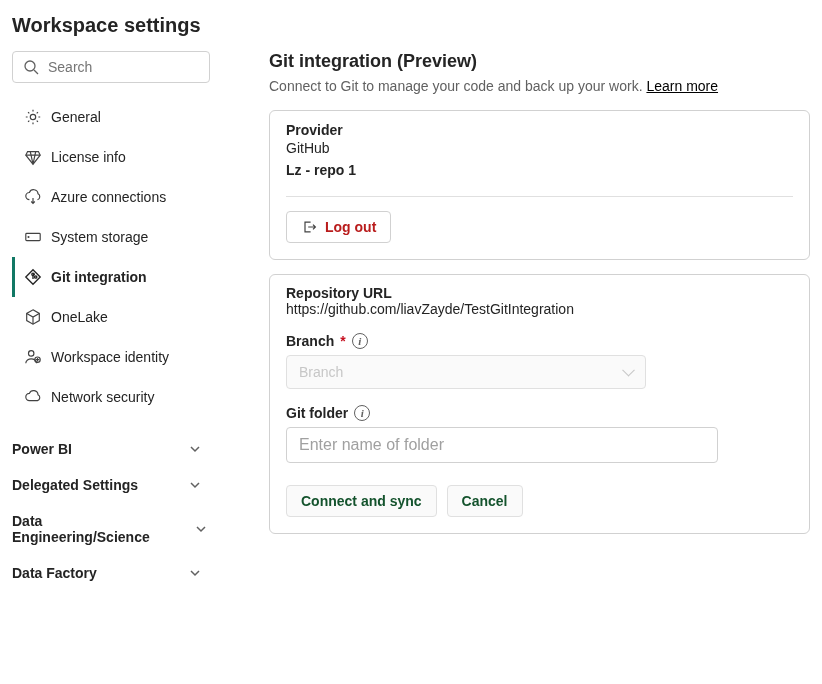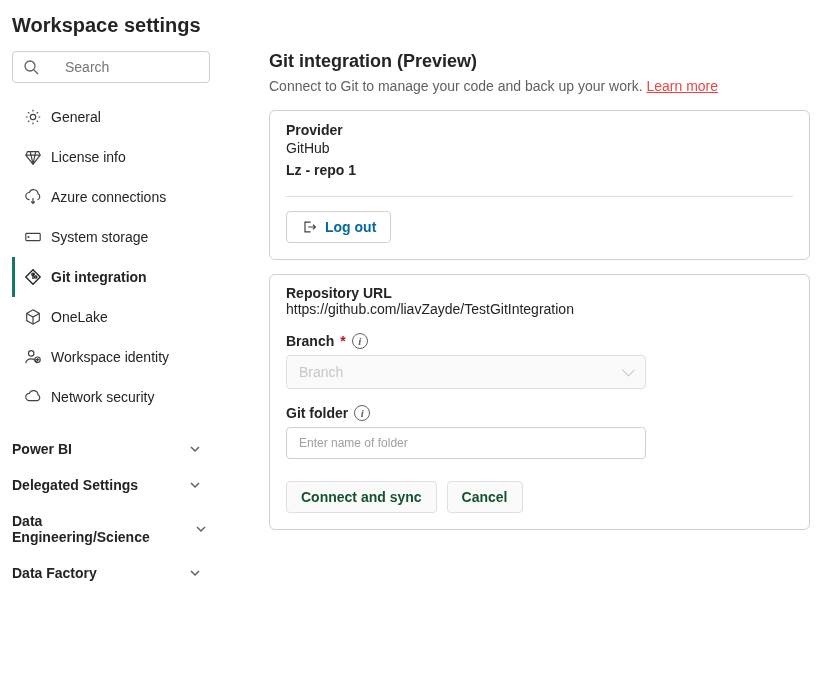--- a/index.html
+++ b/index.html
@@ -25,21 +25,21 @@
   .sidebar {
     width: 198px;
     flex-shrink: 0;
   }
   .search-box {
     display: flex;
     align-items: center;
     border: 1px solid #d1d1d1;
     border-radius: 4px;
     padding: 6px 10px;
-    gap: 24px;
+    gap: 7px;
     margin-bottom: 14px;
   }
   .search-box input {
     border: none;
     outline: none;
     flex: 1;
     font-size: 14px;
     color: #616161;
     background: transparent;
   }
@@ -79,21 +79,21 @@
     font-size: 18px;
     font-weight: 600;
     margin: 0 0 6px 0;
   }
   .page-subtitle {
     font-size: 14px;
     color: #616161;
     margin: 0 0 16px 0;
   }
   .page-subtitle a {
-    color: #ef4444;
+    color: #000000;
     text-decoration: underline;
   }
   .card {
     border: 1px solid #d1d1d1;
     border-radius: 6px;
     margin-bottom: 14px;
   }
   .card-header {
     display: flex;
     align-items: center;
@@ -114,21 +114,21 @@
     display: inline-flex;
     align-items: center;
     gap: 8px;
     border: 1px solid #d1d1d1;
     background: #fff;
     border-radius: 4px;
     padding: 7px 14px;
     font-size: 14px;
     font-weight: 600;
     cursor: pointer;
-    color: #0369a1;
+    color: #b91c1c;
   }
   .btn.disabled {
     color: #14532d;
     border-color: #e0e0e0;
     background: #fafafa;
     cursor: default;
   }
   .field-label {
     font-weight: 600;
     display: flex;
@@ -165,25 +165,25 @@
     position: absolute;
     right: 12px;
     top: 50%;
     width: 8px;
     height: 8px;
     border-right: 1px solid #c7c7c7;
     border-bottom: 1px solid #c7c7c7;
     transform: translateY(-70%) rotate(45deg);
   }
   .text-input {
-    width: 360px;
+    width: 432px;
     border: 1px solid #d1d1d1;
     border-radius: 4px;
     padding: 8px 12px;
-    font-size: 12px;
+    font-size: 16px;
     outline: none;
   }
   .text-input::placeholder { color: #a0a0a0; }
   .btn-row { display: flex; gap: 10px; margin-top: 22px; }
   svg { display: block; }
 </style>
 </head>
 <body>
 
 <h1>Workspace settings</h1>

